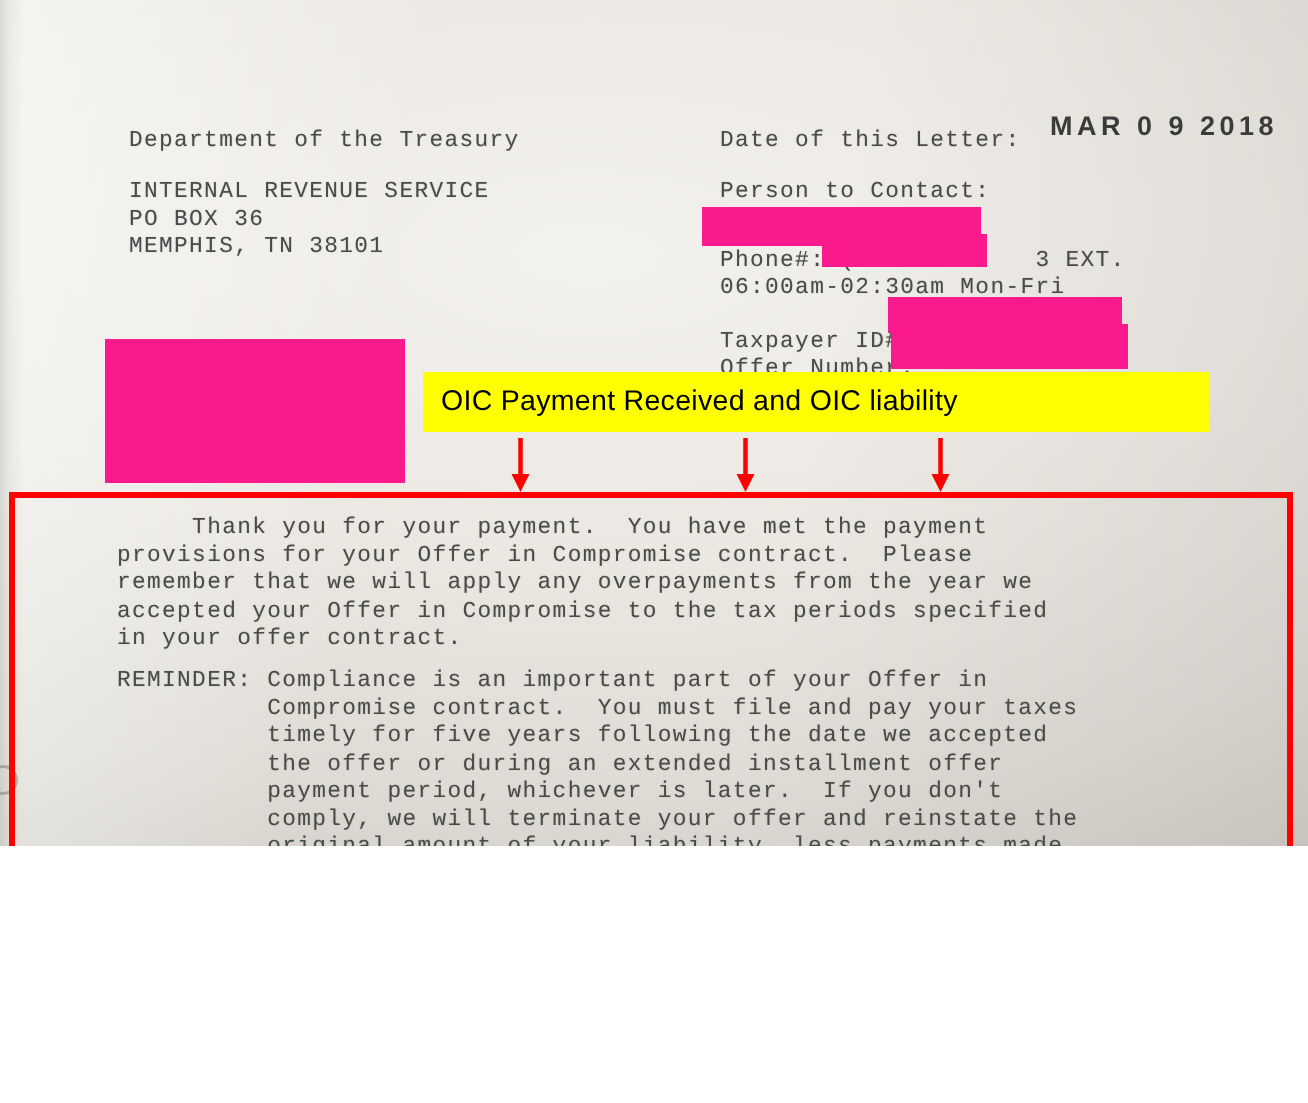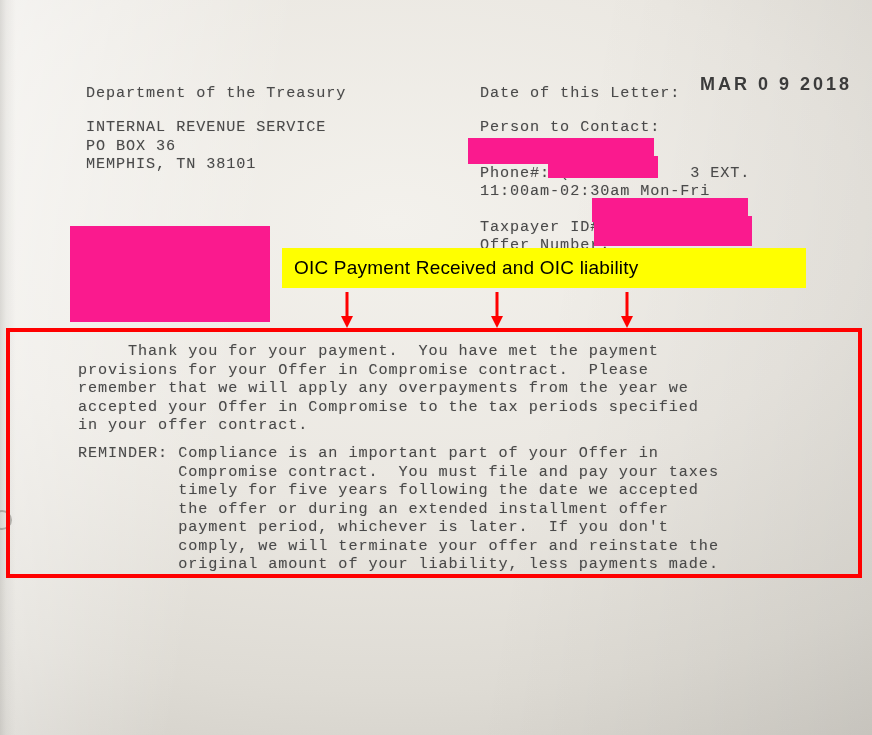--- a/index.html
+++ b/index.html
@@ -3,21 +3,21 @@
 <meta charset="utf-8">
 <style>
   html, body {
     margin: 0;
     padding: 0;
     background: #ffffff;
   }
   #page {
     position: relative;
     width: 872px;
-    height: 735px;
+    height: 564px;
     overflow: hidden;
     background: #bef264;
     font-family: "Liberation Mono", "DejaVu Sans Mono", monospace;
   }
   
   #paper {
     position: absolute;
     inset: 0;
     background:
       radial-gradient(ellipse 120% 80% at 45% 30%, #f3f1ec 0%, #ebe8e2 45%, #dedbd4 80%, #d2cfc8 100%);
@@ -155,21 +155,21 @@
   <div class="hole" id="hole-1"></div>
 
   <div class="doc-text" id="hdr-dept">Department of the Treasury</div>
   <div class="doc-text" id="hdr-agency">INTERNAL REVENUE SERVICE
 PO BOX 36
 MEMPHIS, TN 38101</div>
   <div class="doc-text" id="hdr-date-lbl">Date of this Letter:</div>
   <div id="date-stamp">MAR 0 9 2018</div>
   <div class="doc-text" id="hdr-contact">Person to Contact:</div>
   <div class="doc-text" id="hdr-phone">Phone#: (            3 EXT.</div>
-  <div class="doc-text" id="hdr-hours">11:00am-02:30am Mon-Fri</div>
+  <div class="doc-text" id="hdr-hours">06:00am-02:30am Mon-Fri</div>
   <div class="doc-text" id="hdr-taxid">Taxpayer ID#:</div>
   <div class="doc-text" id="hdr-offernum">Offer Number:</div>
 
   <div class="redaction" id="redact-1"></div>
   <div class="redaction" id="redact-2"></div>
   <div class="redaction" id="redact-3"></div>
   <div class="redaction" id="redact-4"></div>
   <div class="redaction" id="redact-5"></div>
 
   <div class="doc-text" id="body-p1">     Thank you for your payment.  You have met the payment

